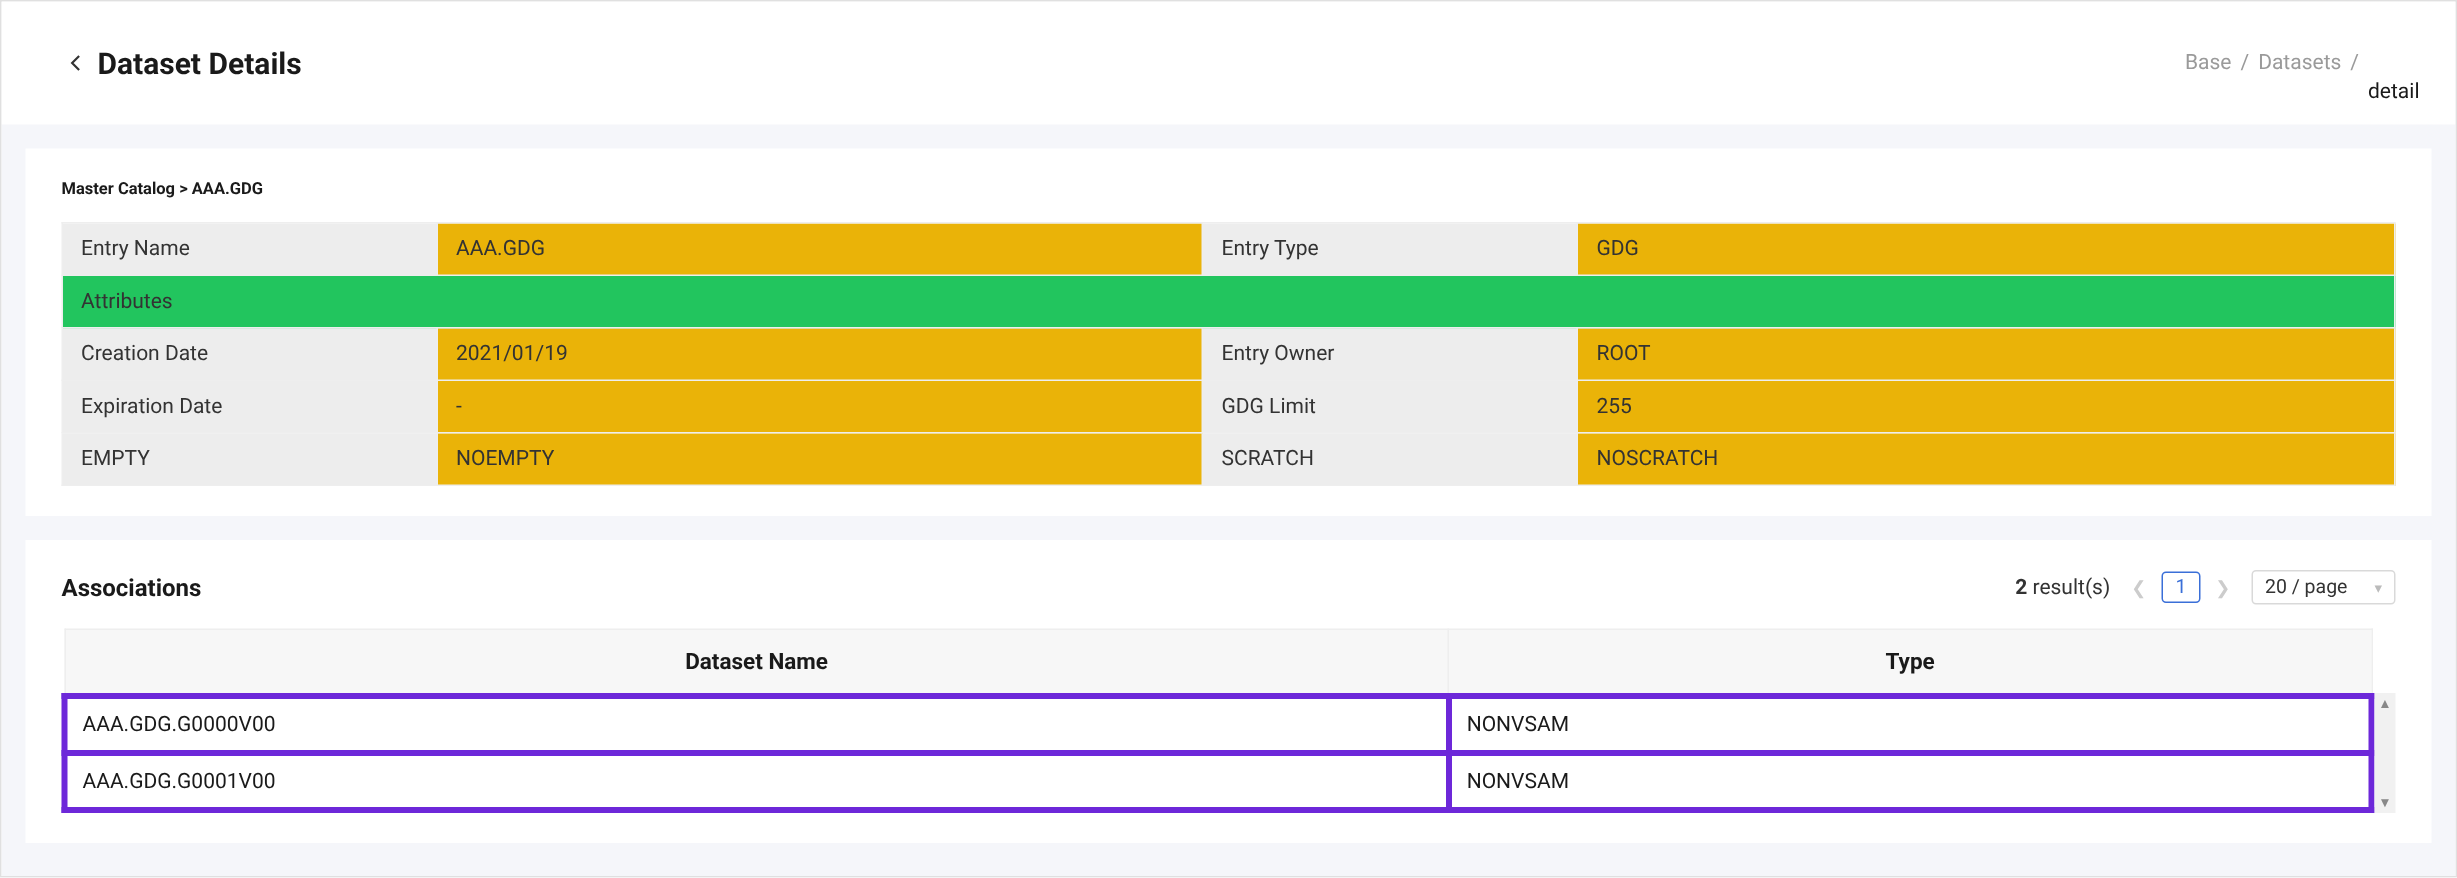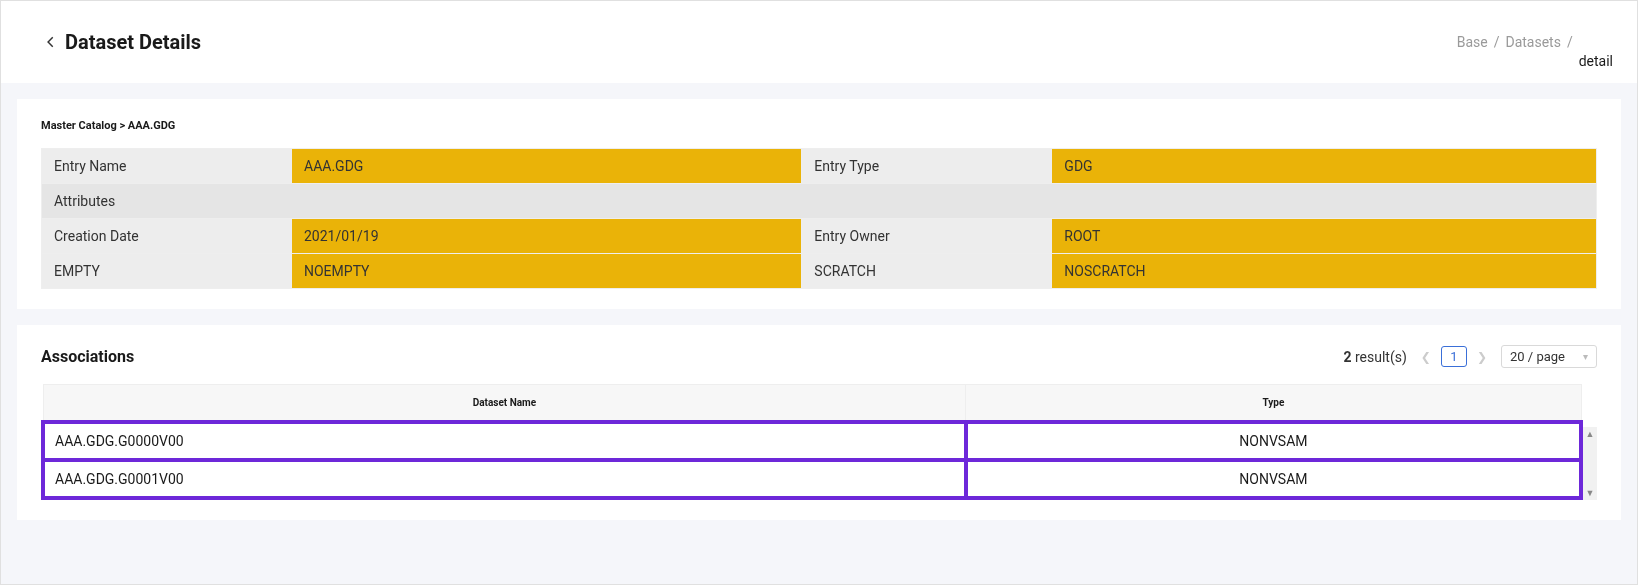--- a/index.html
+++ b/index.html
@@ -80,21 +80,21 @@
   }
   .details-table td.label {
     background: #ededed;
     width: 250px;
     color: #333;
   }
   .details-table td.value {
     background: #eab308;
   }
   .details-table td.section-header {
-    background: #e5e5e5;
+    background: #22c55e;
     font-weight: 400;
     color: #333;
   }
   .assoc-header {
     display: flex;
     align-items: center;
     justify-content: space-between;
     margin-bottom: 16px;
   }
   .assoc-title {
@@ -147,31 +147,31 @@
   }
   .assoc-table {
     width: calc(100% - 14px);
     border-collapse: collapse;
   }
   .assoc-table th {
     background: #f7f7f7;
     border: 1px solid #eee;
     padding: 12px 10px;
     font-weight: 700;
-    font-size: 10px;
+    font-size: 15px;
     text-align: center;
   }
   .assoc-table th:first-child { text-align: center; }
   .assoc-table td {
     border: 4px solid #6d28d9;
     padding: 9px 10px;
     font-size: 14px;
   }
   .assoc-table td.name-cell { text-align: left; }
-  .assoc-table td.type-cell { text-align: center; }
+  .assoc-table td.type-cell { }
   .scrollbar-stub {
     position: absolute;
     right: 0;
     top: 43px;
     bottom: 0;
     width: 14px;
     background: #f1f1f1;
     display: flex;
     flex-direction: column;
     justify-content: space-between;
@@ -221,20 +221,26 @@
           <td class="value">GDG</td>
         </tr>
         <tr>
           <td class="section-header" colspan="4">Attributes</td>
         </tr>
         <tr>
           <td class="label">Creation Date</td>
           <td class="value">2021/01/19</td>
           <td class="label">Entry Owner</td>
           <td class="value">ROOT</td>
+        </tr>
+        <tr>
+          <td class="label">Expiration Date</td>
+          <td class="value">-</td>
+          <td class="label">GDG Limit</td>
+          <td class="value">255</td>
         </tr>
         <tr>
           <td class="label">EMPTY</td>
           <td class="value">NOEMPTY</td>
           <td class="label">SCRATCH</td>
           <td class="value">NOSCRATCH</td>
         </tr>
       </tbody>
         </table>
     </div>

